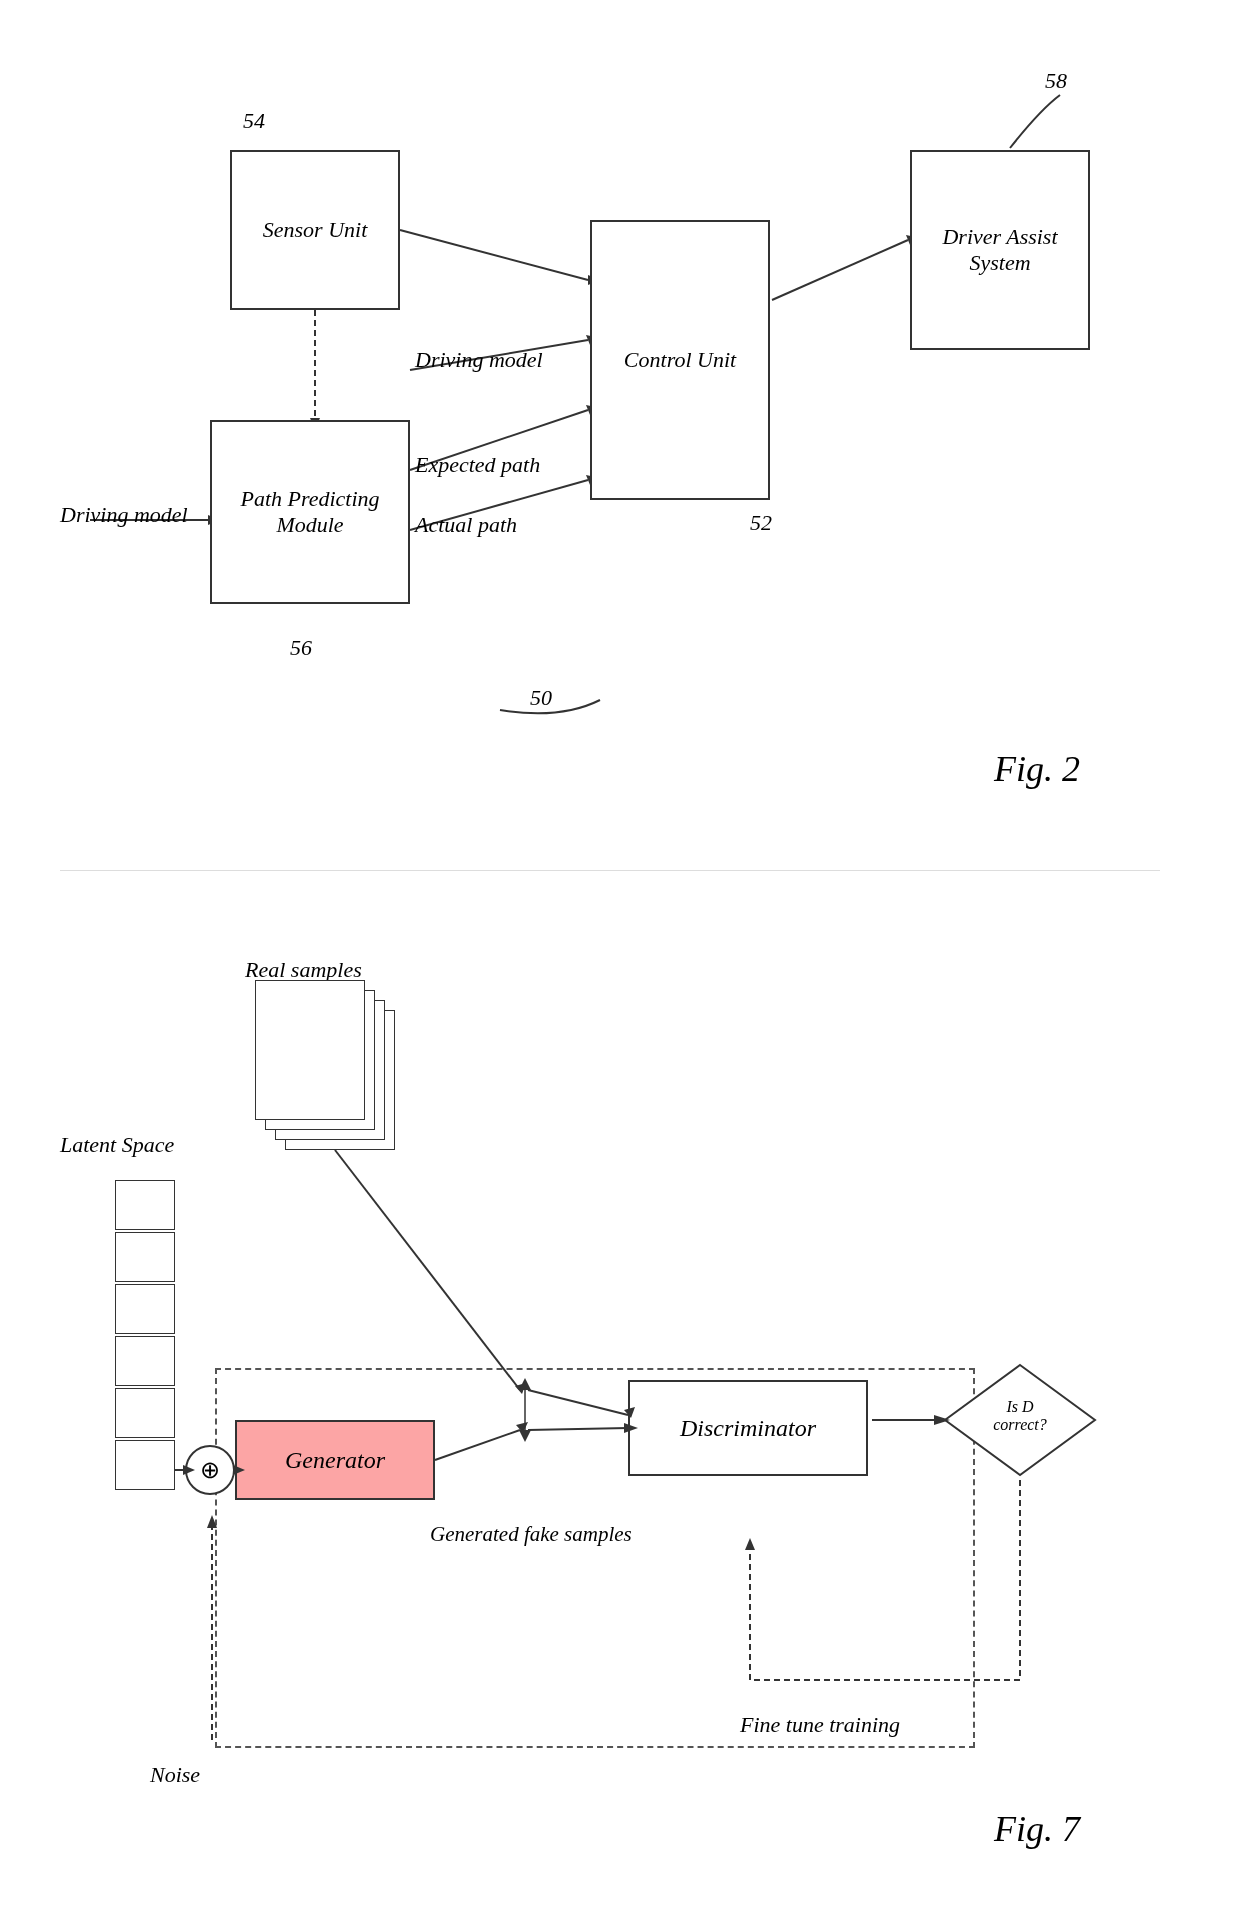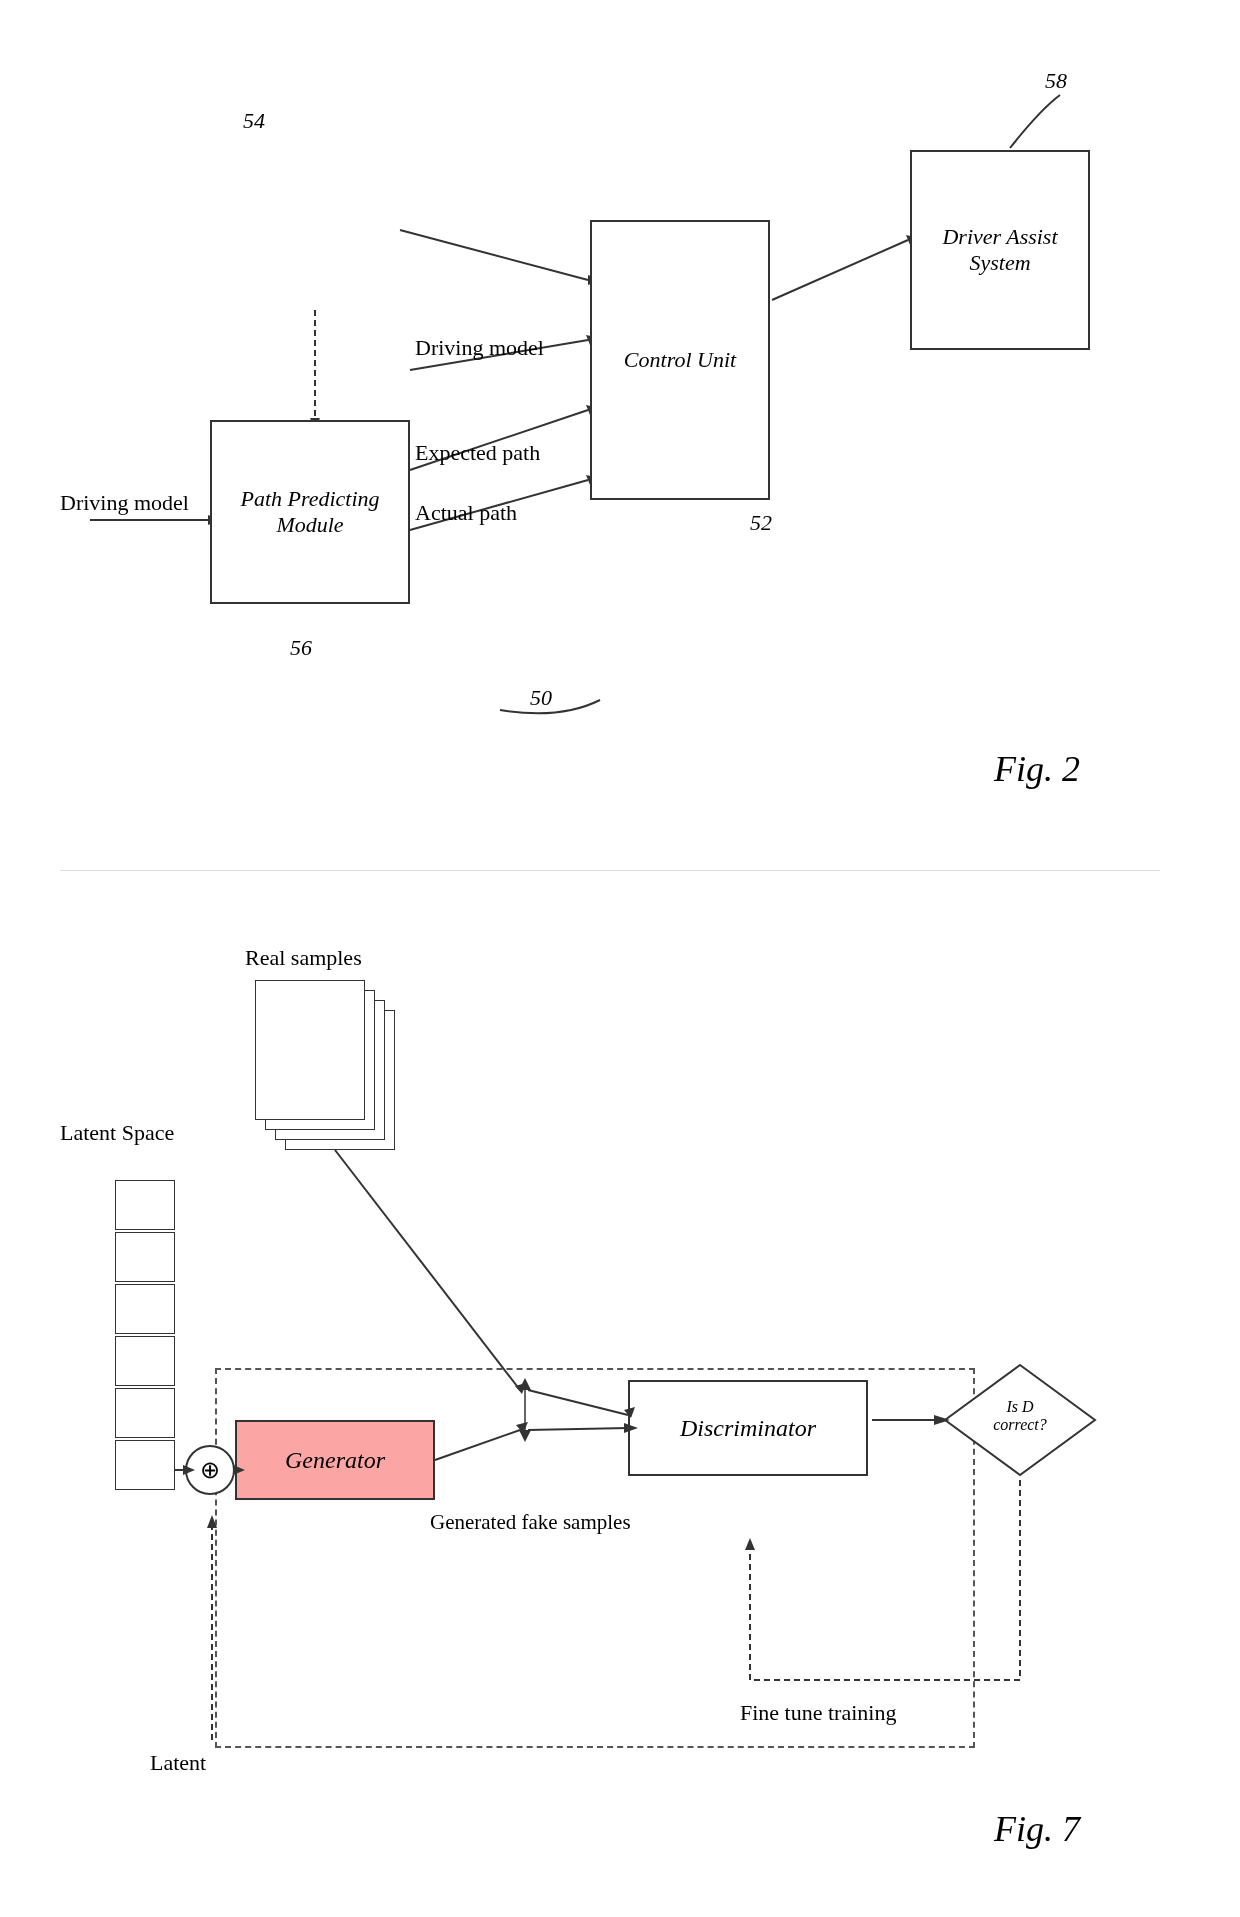--- a/index.html
+++ b/index.html
@@ -87,20 +87,22 @@
     .ref-num {
       position: absolute;
       font-size: 22px;
       font-style: italic;
     }
 
     
     .label-text {
       position: absolute;
       font-size: 22px;
+      font-style: italic;
+      margin-top: 12px;
     }
 
     
     .fig2-svg {
       position: absolute;
       top: 0;
       left: 0;
       width: 100%;
       height: 100%;
       pointer-events: none;
@@ -256,20 +258,23 @@
       <line x1="712" y1="260" x2="848" y2="200" stroke="#333" stroke-width="2"></line>
       <polygon points="846,195 850,205 860,198" fill="#333"></polygon>
 
       <path d="M 950 108 Q 980 70 1000 55" stroke="#333" stroke-width="2" fill="none"></path>
 
       <path d="M 440 670 Q 500 680 540 660" stroke="#333" stroke-width="2" fill="none"></path>
     </svg>
 
     <div class="ref-num" style="left:183px; top:68px;text-align:center;">54</div>
 
+    <div class="box sensor-unit-box">
+      <span>Sensor Unit</span>
+    </div>
 
     <div class="ref-num" style="left:230px; top:595px;">56</div>
 
     <div class="box path-predicting-box">
       <span>Path Predicting Module</span>
     </div>
 
     <div class="box control-unit-box">
       <span>Control Unit</span>
     </div>
@@ -334,21 +339,21 @@
     </div>
 
     <svg class="diamond-shape" viewBox="0 0 160 120">
       <polygon points="80,5 155,60 80,115 5,60" fill="white" stroke="#333" stroke-width="2"></polygon>
       <text x="80" y="52" text-anchor="middle" font-family="Times New Roman" font-size="16" font-style="italic">Is D</text>
       <text x="80" y="70" text-anchor="middle" font-family="Times New Roman" font-size="16" font-style="italic">correct?</text>
     </svg>
 
     <div class="label-text" style="left:370px; top:610px; font-size:21px;">Generated fake samples</div>
 
-    <div class="label-text" style="left:90px; top:850px;">Latent</div>
+    <div class="label-text" style="left:90px; top:850px;">Noise</div>
 
     <svg class="fig3-svg" viewBox="0 0 1100 980">
 
       <line x1="115" y1="570" x2="123" y2="570" stroke="#333" stroke-width="2"></line>
       <polygon points="123,565 123,575 135,570" fill="#333"></polygon>
 
       <line x1="175" y1="570" x2="173" y2="570" stroke="#333" stroke-width="2"></line>
       <polygon points="173,565 173,575 185,570" fill="#333"></polygon>
 
       <line x1="275" y1="250" x2="460" y2="490" stroke="#333" stroke-width="2"></line>

